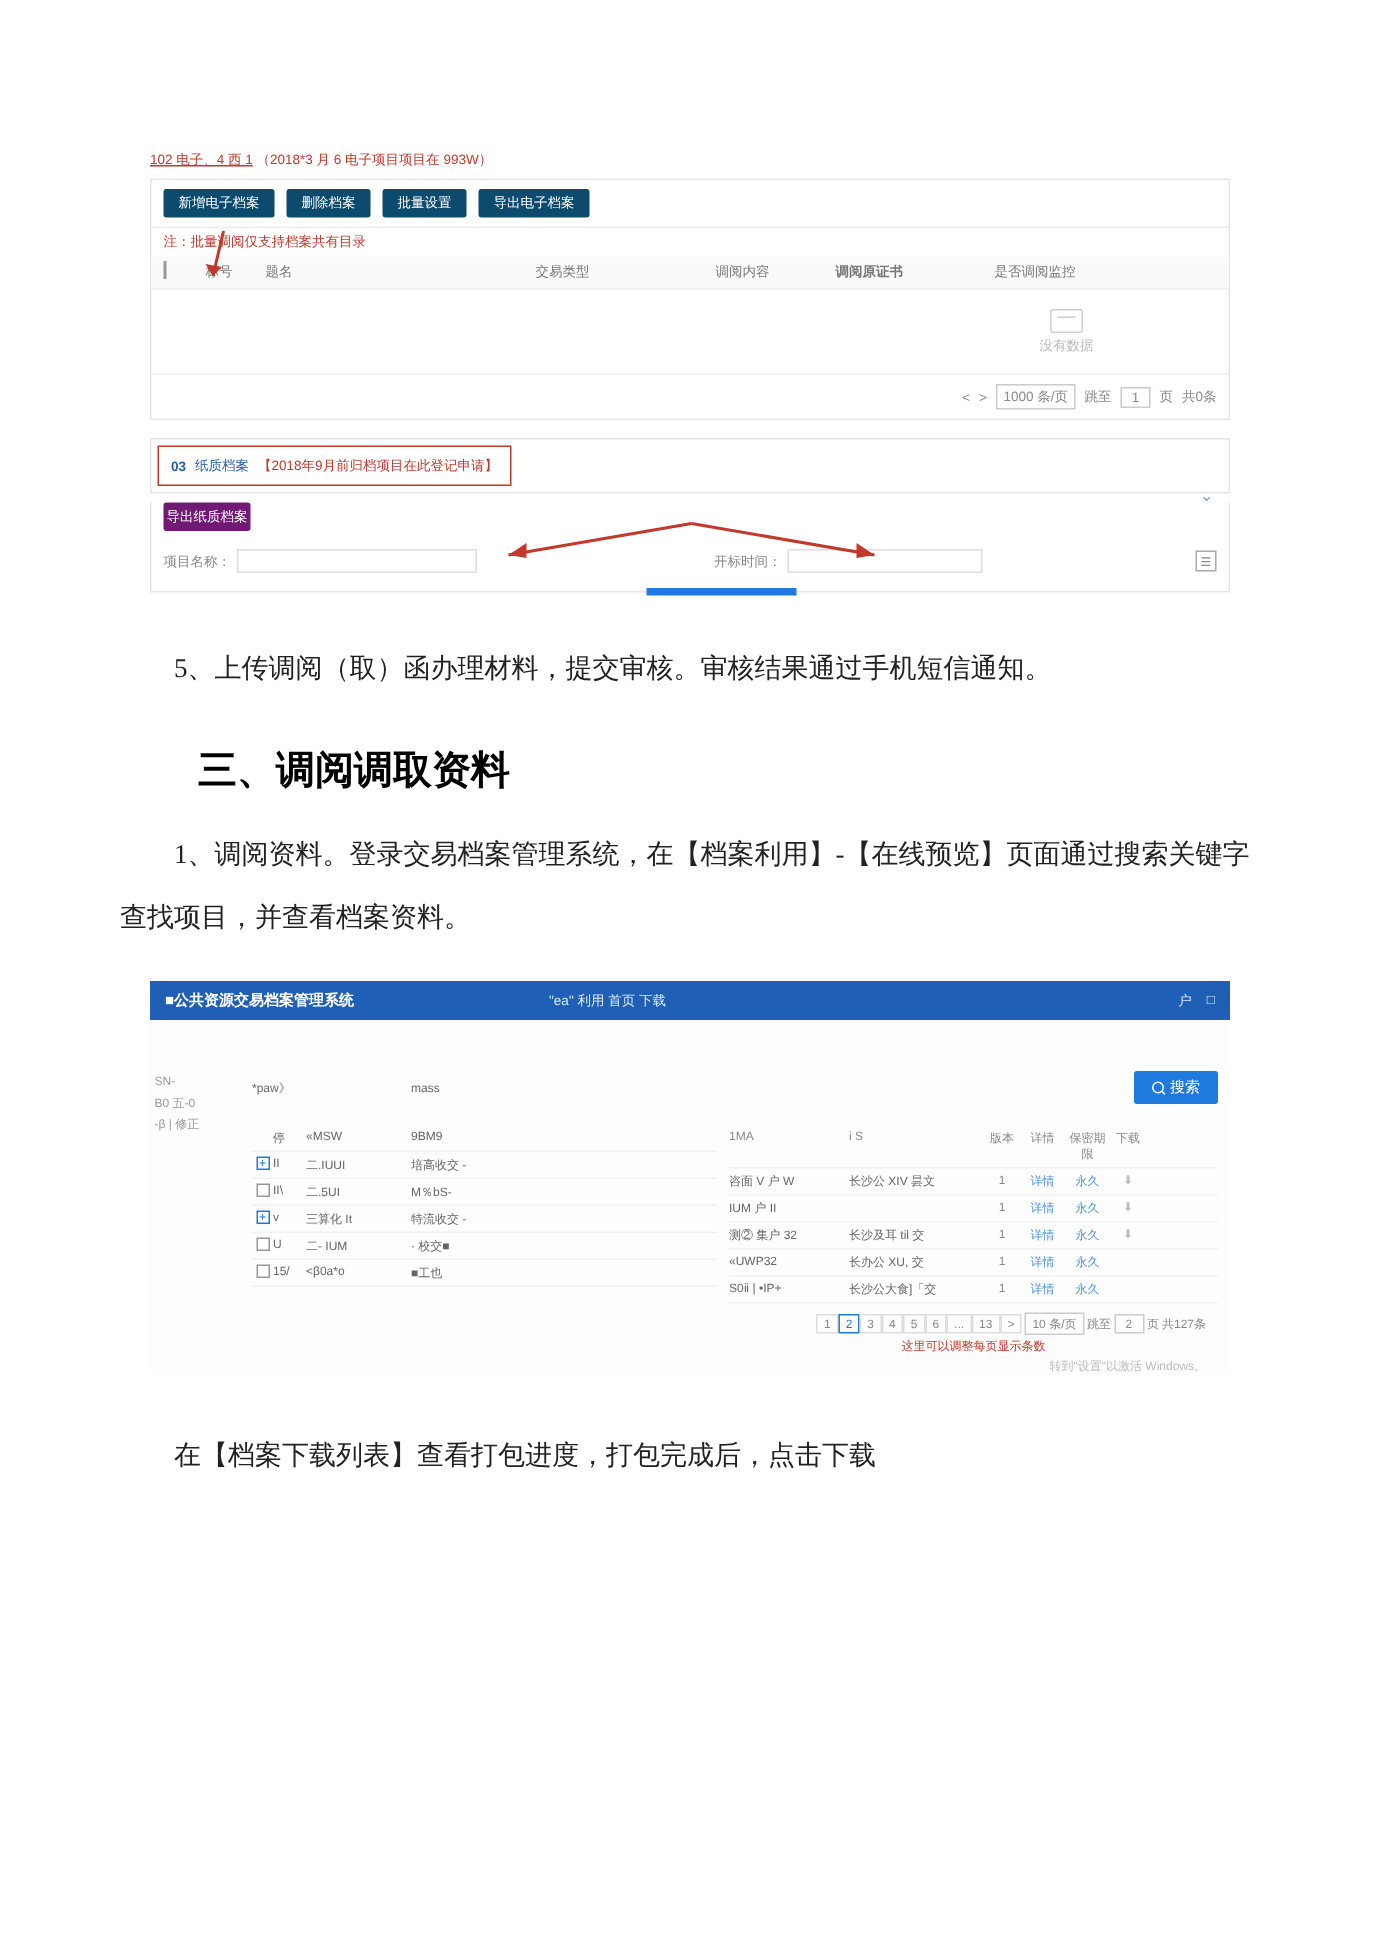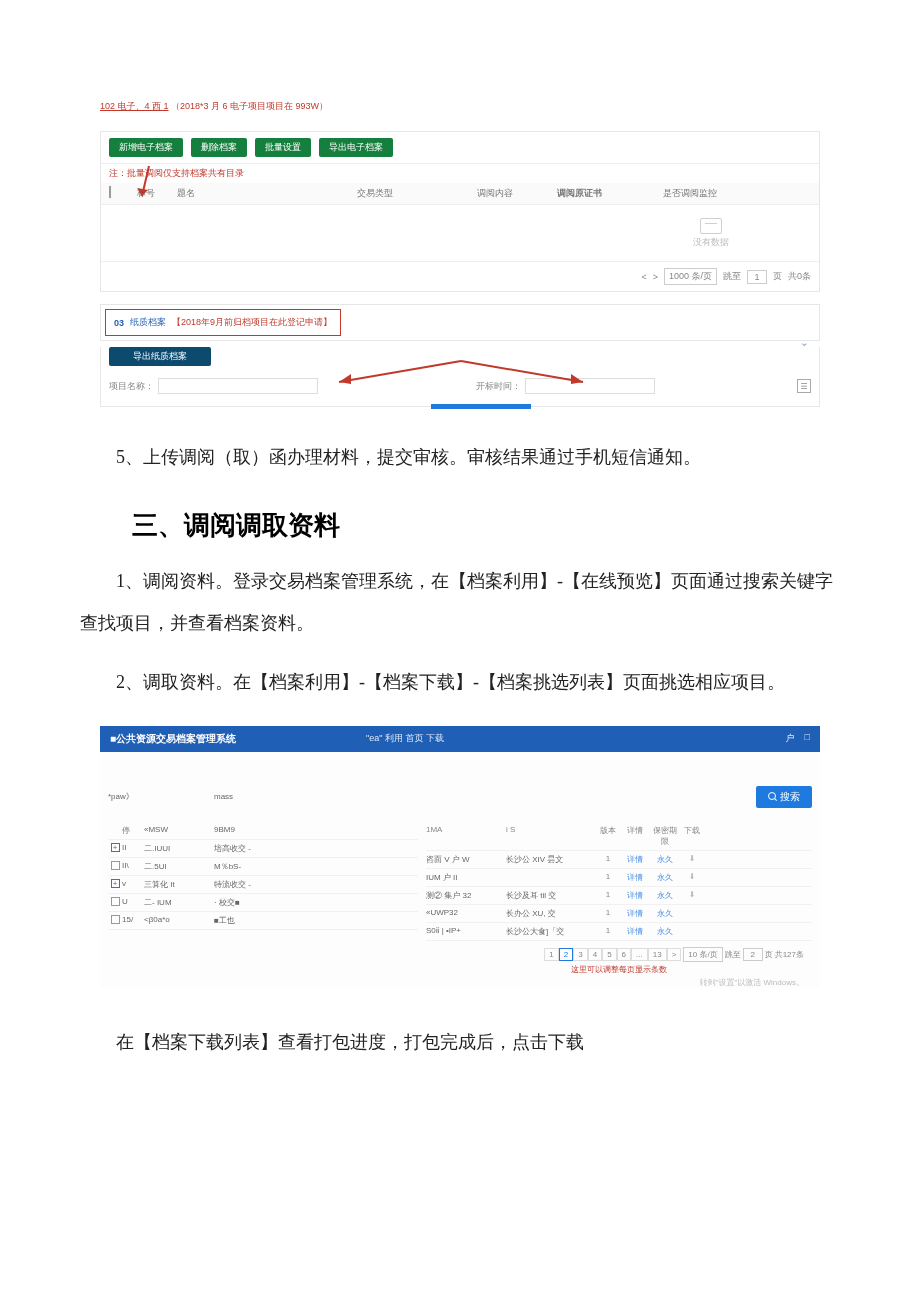--- a/index.html
+++ b/index.html
@@ -16,37 +16,37 @@
 
     
     .ss1 {
       width: 720px;
       margin: 60px auto 30px;
       font-size: 9px;
       color: #555;
     }
     .ss1-headerlink {
       font-size: 9px;
-      margin-bottom: 18px;
+      margin-bottom: 6px;
     }
     .ss1-headerlink .red { color: #c0392b; text-decoration: underline; }
     .ss1-headerlink .grey { color: #c0392b; }
     .ss1-section {
       border: 1px solid #e6e6e6;
       margin-bottom: 12px;
       background: #fff;
     }
     .ss1-toolbar {
       padding: 6px 8px;
       display: flex;
       gap: 8px;
       border-bottom: 1px solid #eee;
     }
     .ss1-btn {
-      background: #15803d;
+      background: #0c4a6e;
       color: #fff;
       padding: 3px 10px;
       font-size: 9px;
       border-radius: 2px;
     }
     .ss1-note {
       color: #c0392b;
       font-size: 9px;
       padding: 3px 8px;
       position: relative;
@@ -132,23 +132,23 @@
       color: #7aa7d9;
       font-size: 11px;
     }
     .ss1-sect3-wrap {
       position: relative;
       border: 1px solid #e6e6e6;
       margin-bottom: 4px;
       padding: 4px;
     }
     .ss1-export {
-      background: #0c4a6e;
+      background: #701a75;
       color: #fff;
-      padding: 3px 24px;
+      padding: 3px 2px;
       width: fit-content;
       font-size: 9px;
       margin: 6px 8px;
       border-radius: 2px;
     }
     .ss1-formrow {
       display: flex;
       align-items: center;
       padding: 6px 8px 12px;
       gap: 4px;
@@ -448,33 +448,37 @@
       </div>
     </div>
   </div>
 
   <p class="body-text">5、上传调阅（取）函办理材料，提交审核。审核结果通过手机短信通知。</p>
 
   <p class="h2">三、调阅调取资料</p>
 
   <p class="body-text">1、调阅资料。登录交易档案管理系统，在【档案利用】-【在线预览】页面通过搜索关键字查找项目，并查看档案资料。</p>
 
-  <p class="body-text">2、调取资料。在【档案利用】-【档案下载】-【档案挑选列表】页面挑选相应项目。</p>
 
   <div class="ss2">
     <div class="ss2-titlebar">
       <span class="sysname">■公共资源交易档案管理系统</span>
       <span class="breadcrumb">"ea" 利用 首页 下载</span>
       <span class="right">
         <span>户</span>
         <span>□</span>
       </span>
     </div>
 
     <div class="ss2-body">
+      <div class="ss2-sidebar">
+        <div>SN-</div>
+        <div>B0 五-0</div>
+        <div>-β | 修正</div>
+      </div>
 
       <div class="ss2-main">
         <div class="ss2-searchrow">
           <span class="lbl" style="width:100px;">*paw》</span>
           <span class="lbl" style="width:140px;">mass</span>
           <span class="sp"></span>
           <span class="ss2-searchbtn">
             <span class="mag"></span>
             <span>搜索</span>
           </span>

